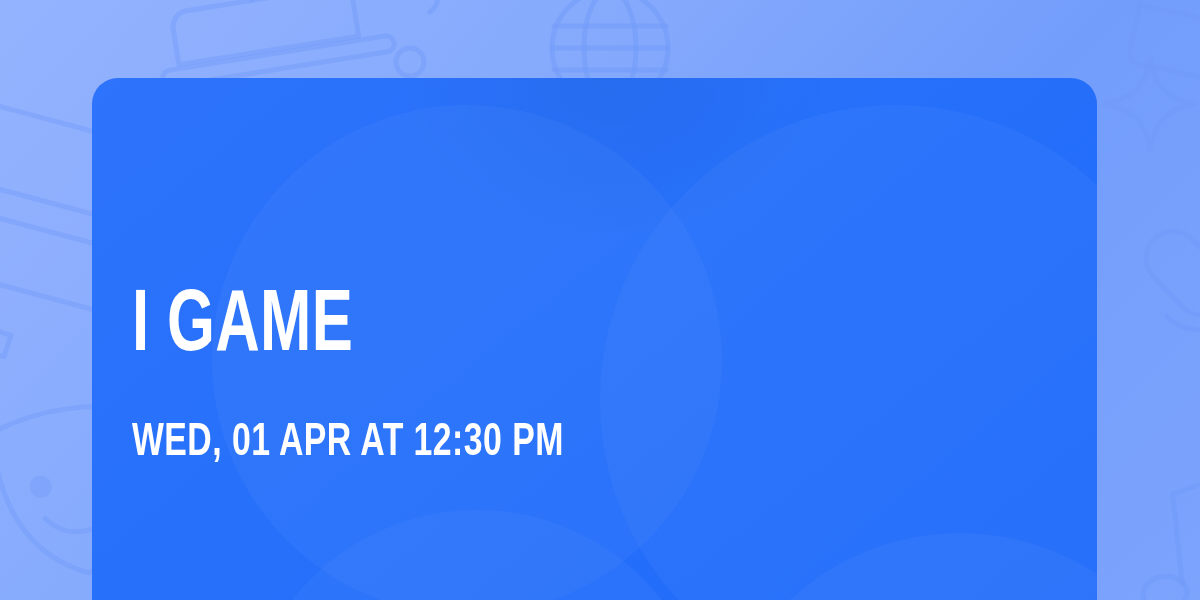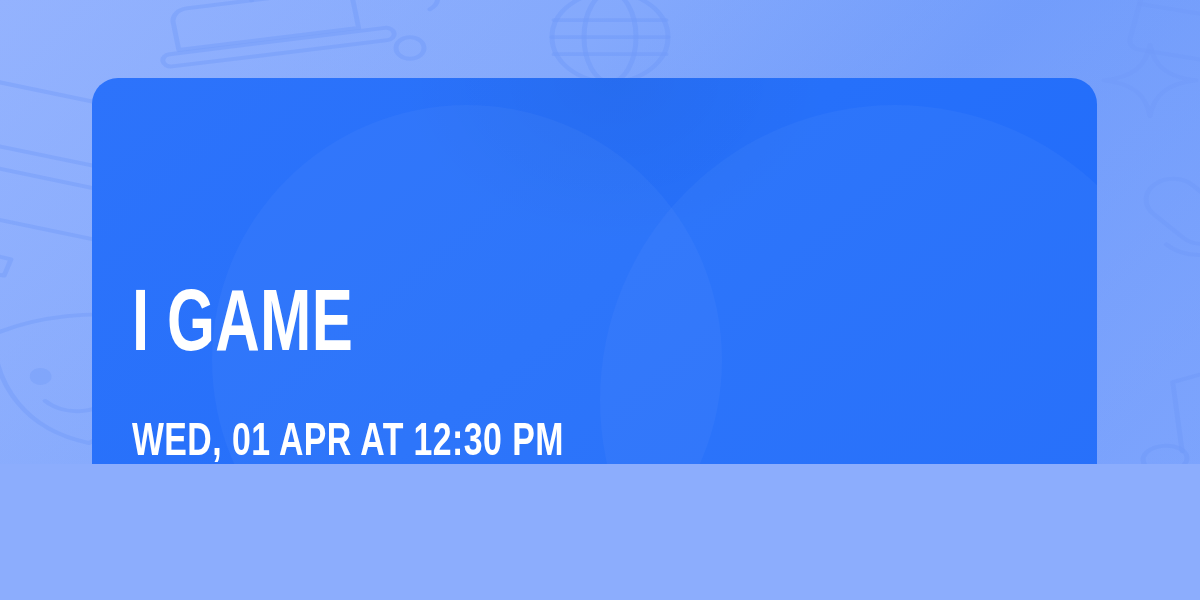--- a/index.html
+++ b/index.html
@@ -12,21 +12,21 @@
 
   body {
     font-family: "Liberation Sans", "DejaVu Sans", sans-serif;
     background: #8cadfd;
   }
 
   
   #poster {
     position: relative;
     width: 1200px;
-    height: 464px;
+    height: 600px;
     overflow: hidden;
     background: linear-gradient(135deg, #93b2fe 0%, #84a9fc 38%, #6f9bfb 62%, #7ea5fd 100%);
   }
 
   
   .bg-pattern {
     position: absolute;
     inset: 0;
     pointer-events: none;
   }

